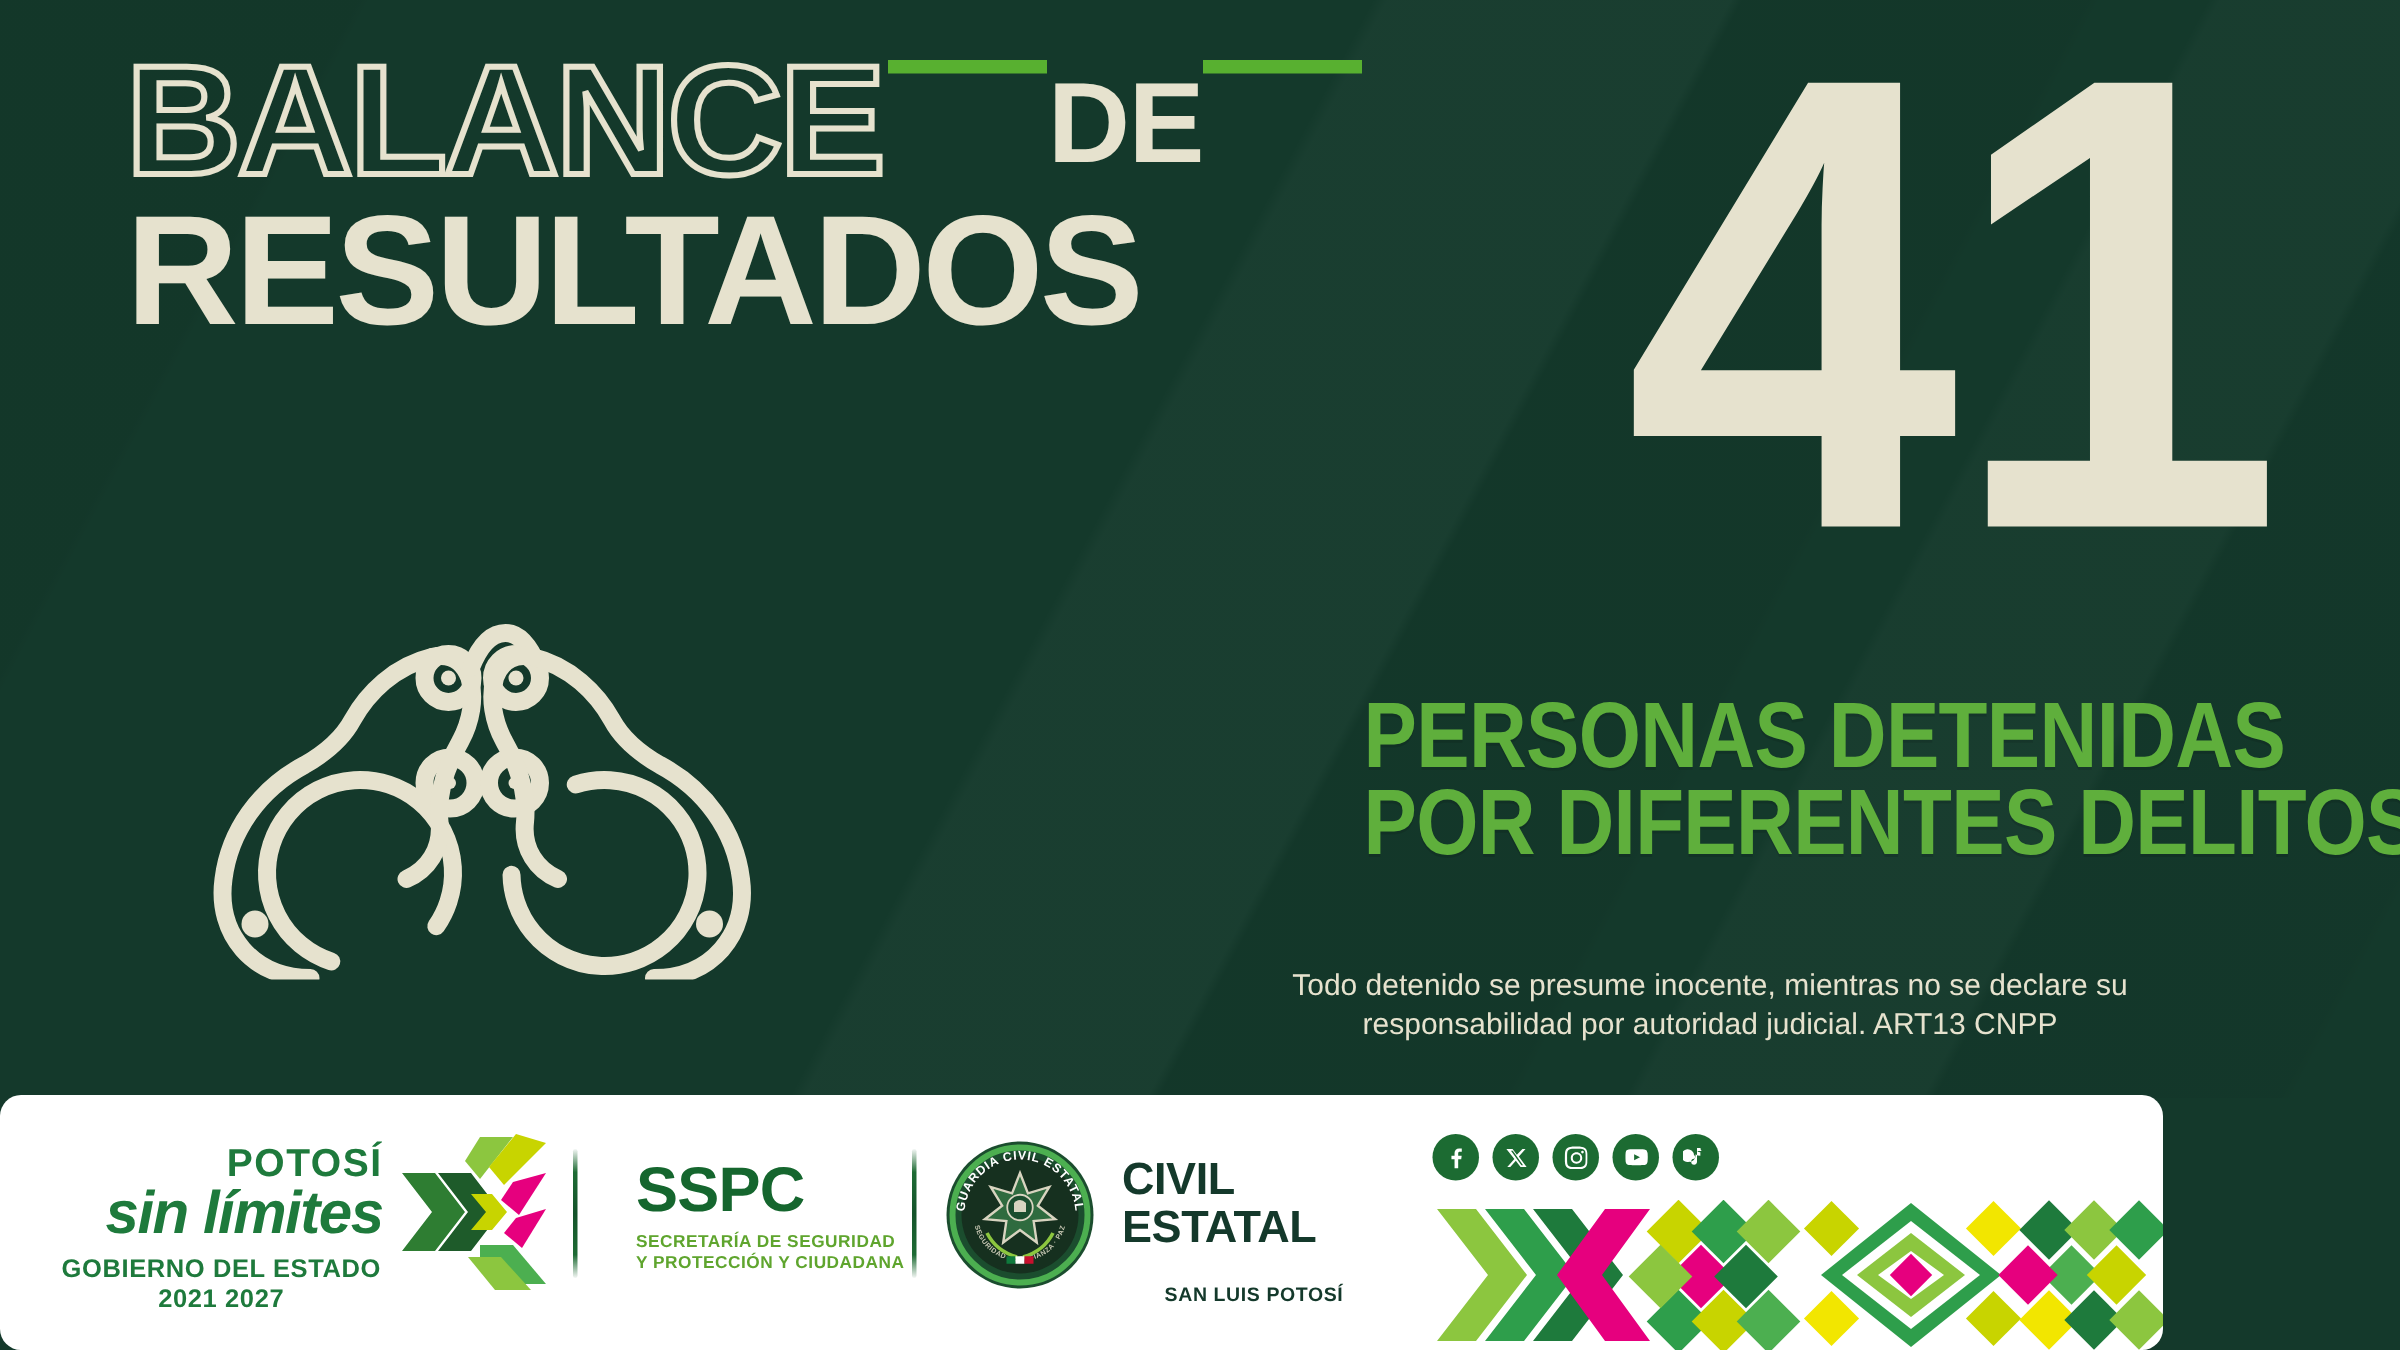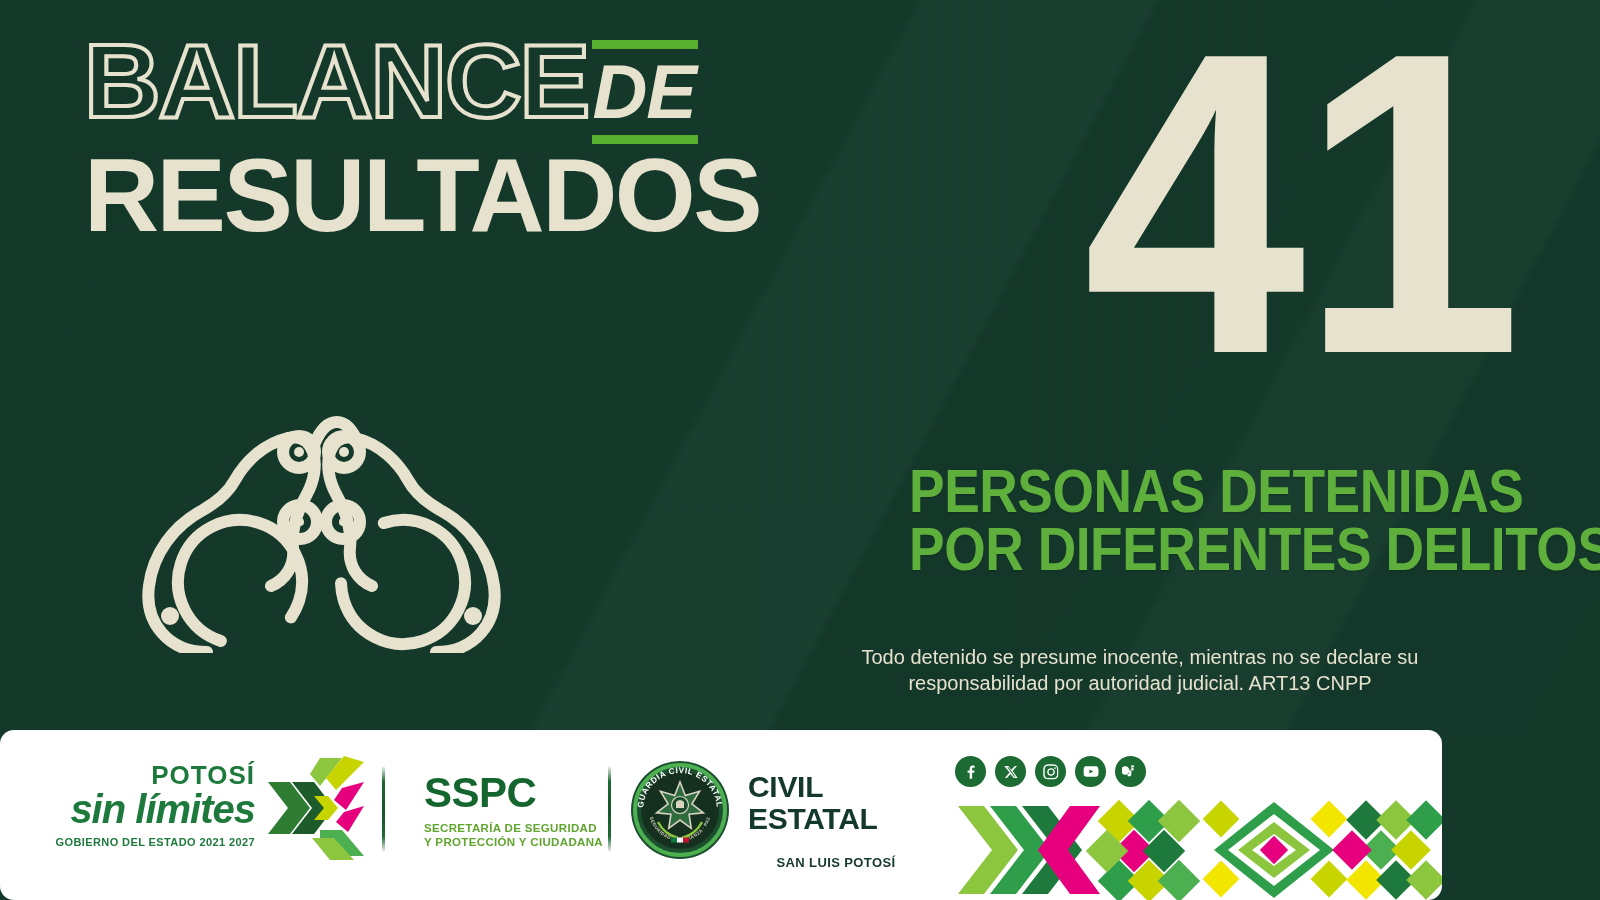--- a/index.html
+++ b/index.html
@@ -44,21 +44,21 @@
   .word-balance {
     font-family:"Liberation Sans", sans-serif;
     font-size:104px; line-height:0.92; font-weight:700;
     letter-spacing:-2px;
     color:transparent;
     -webkit-text-stroke:4px #E6E2CE;
     transform:scaleX(1.02);
     transform-origin:left top;
     white-space:nowrap;
   }
-  .de-wrap { display:flex; flex-direction:column; margin-top:6px;font-style:italic; }
+  .de-wrap { display:flex; margin-top:6px; }
   .de-rule { width:106px; height:9px; background:#58B030; }
   .word-de {
     font-size:76px; line-height:0.96; font-weight:700;
     color:#E6E2CE; letter-spacing:-1px; margin:7px 0 6px 0;
     white-space:nowrap;
   }
   .word-resultados {
     font-size:104px; line-height:0.92; font-weight:700;
     color:#E6E2CE; letter-spacing:-2.5px;
     margin-top:4px;
@@ -115,22 +115,23 @@
   .potosi-text { position:absolute; left:0; top:4px; width:215px; text-align:right; }
   .potosi-1 {
     font-size:26px; font-weight:700; color:#1E7A3C; letter-spacing:1px;
     line-height:1;
   }
   .potosi-2 {
     font-size:40px; font-weight:700; font-style:italic; color:#1E7A3C;
     line-height:1; margin-top:1px; letter-spacing:-1px;
   }
   .potosi-3 {
-    font-size:11px; font-weight:700; color:#1E7A3C; letter-spacing:0.4px;
+    font-size:17px; font-weight:700; color:#1E7A3C; letter-spacing:0.4px;
     margin-top:7px;
+    text-align:center;
   }
   .potosi-mark { position:absolute; left:222px; top:-6px; width:108px; height:112px; }
 
   
   .divider {
     position:absolute; width:3px; height:86px; top:36px;
     background:linear-gradient(to bottom,
        rgba(30,90,50,0.05), #1E6B34 18%, #14532A 50%, #1E6B34 82%, rgba(30,90,50,0.05));
     border-radius:2px;
   }

